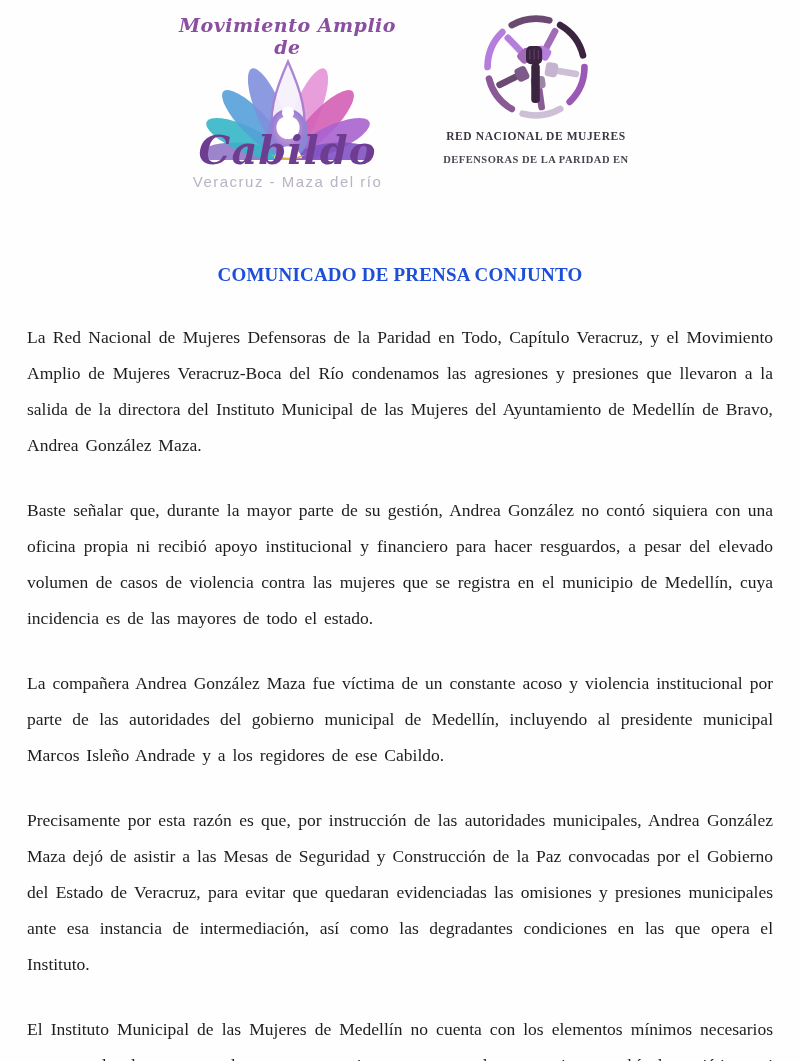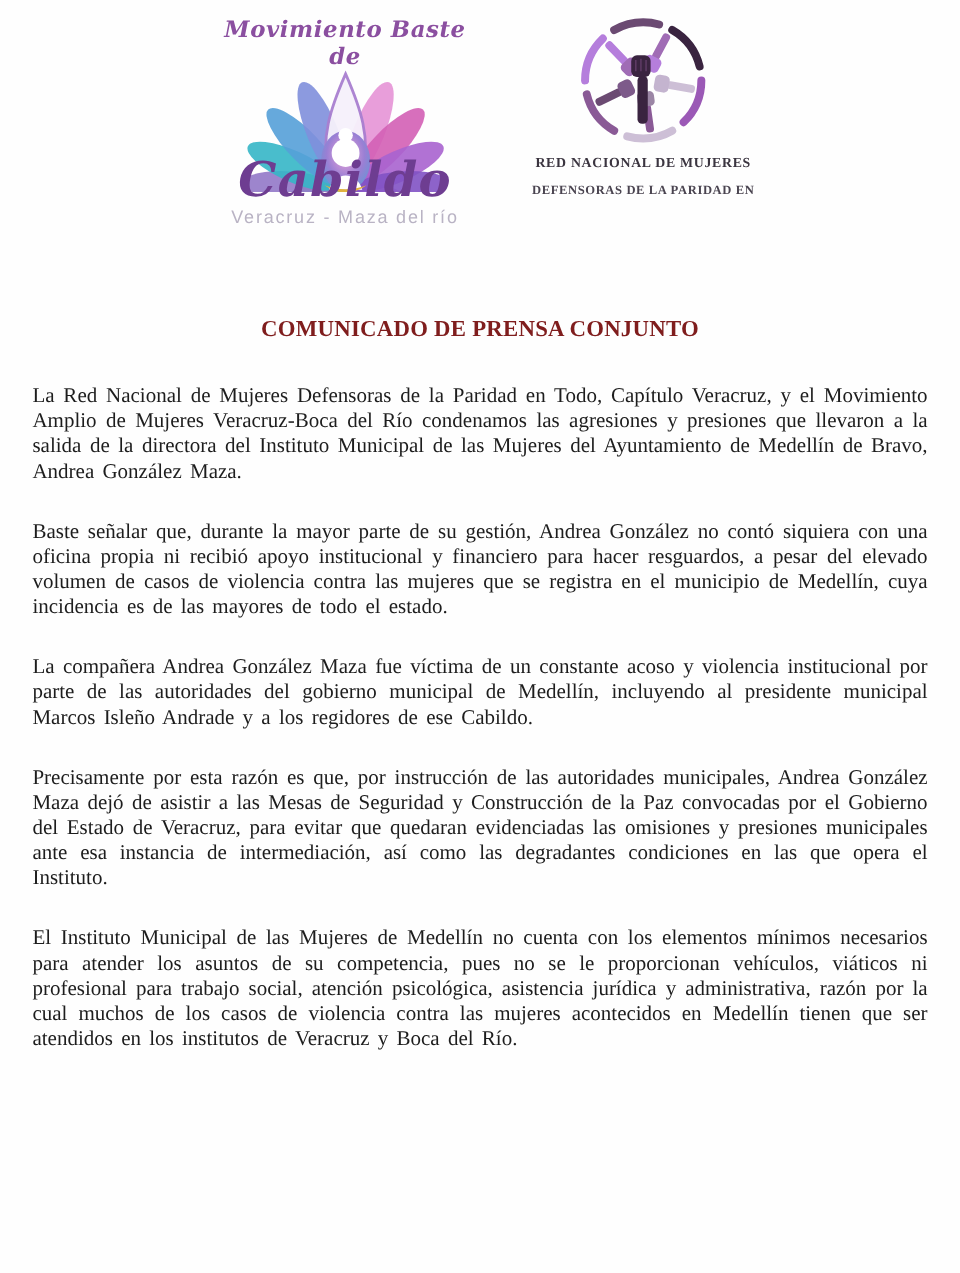--- a/index.html
+++ b/index.html
@@ -60,41 +60,41 @@
     margin-top: 12px;
   }
 
   
   .doc { padding: 0 27px; }
   .doc-title {
     text-align: center;
     font-weight: 700;
     font-size: 19px;
     letter-spacing: 0.2px;
-    color: #7f1d1d;
+    color: #1d4ed8;
     margin: 56px 0 33px 0;
   }
   .doc p {
     font-size: 17.5px;
-    line-height: 21px;
+    line-height: 36px;
     text-align: justify;
     margin: 0 0 29px 0;
     word-spacing: 2.5px;
     color: #1d1d1d;
   }
 </style>
 </head>
 <body>
 
 <div class="page">
 
   <div class="header">
 
     <div class="logo-left">
-      <div class="script-line">Movimiento Baste de</div>
+      <div class="script-line">Movimiento Amplio de</div>
 
       <svg class="lotus-svg" width="214" height="104" viewBox="0 0 220 112" aria-hidden="true">
         <defs>
           <radialGradient id="lotusCenter" cx="50%" cy="40%" r="70%">
             <stop offset="0%" stop-color="#f0a7d8"></stop>
             <stop offset="55%" stop-color="#9a7fd4"></stop>
             <stop offset="100%" stop-color="#5b9bd5"></stop>
           </radialGradient>
         </defs>
         <g transform="translate(110,110)">

